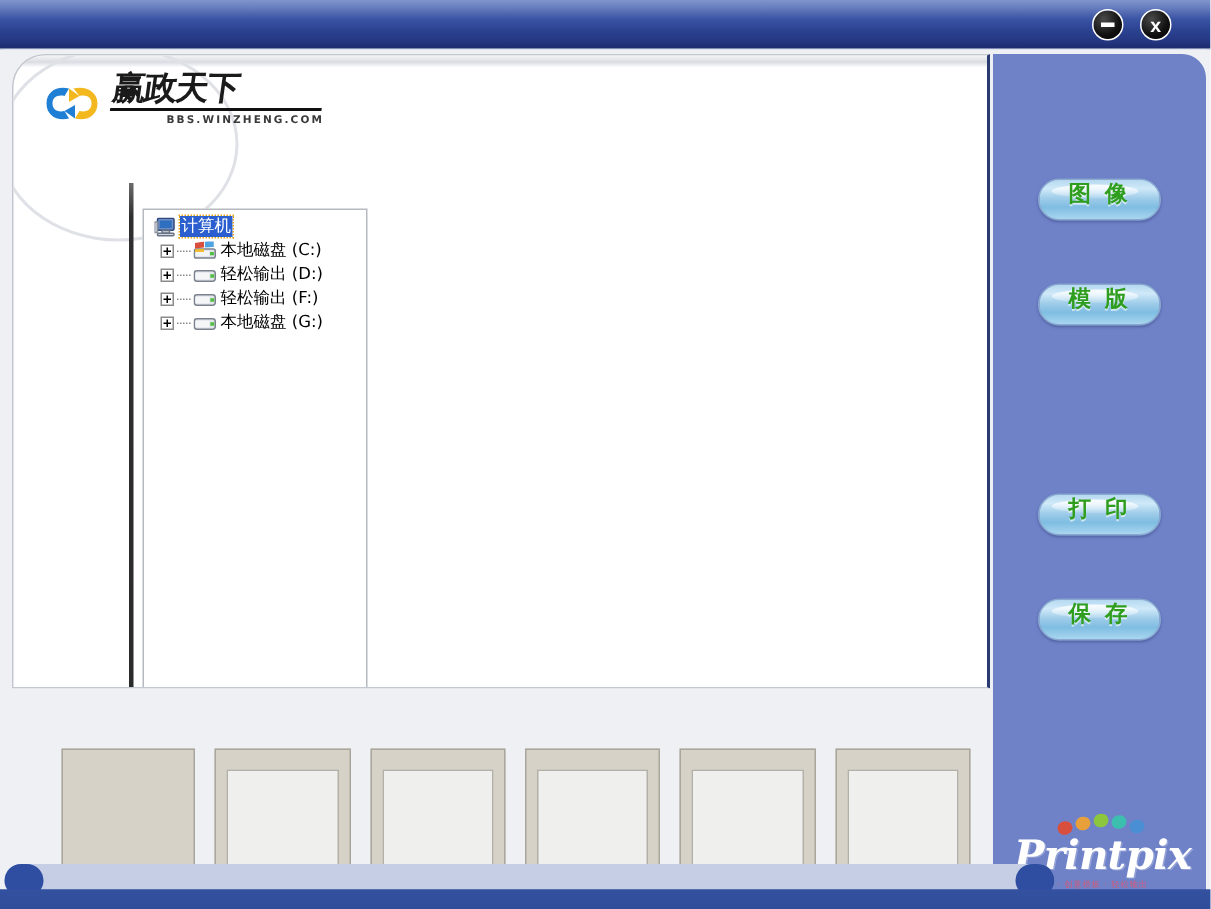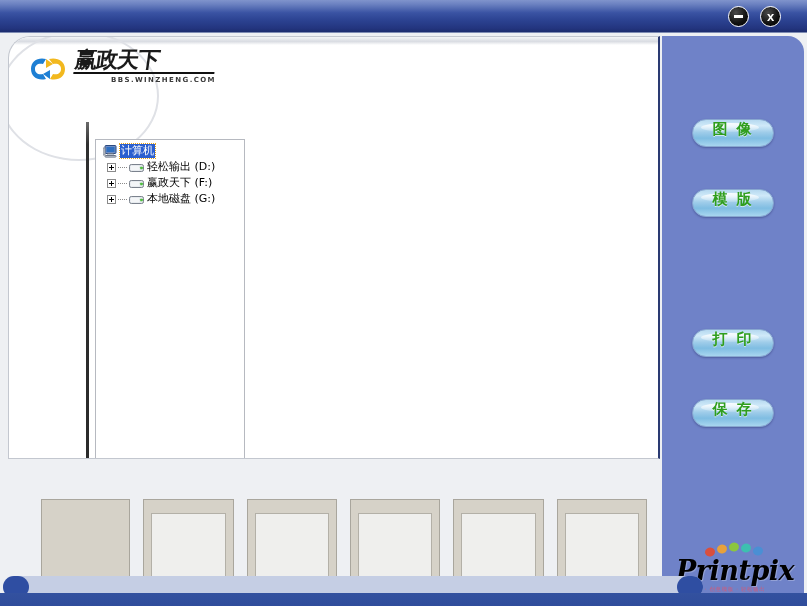--- a/index.html
+++ b/index.html
@@ -191,21 +191,21 @@
   
   .printpix {
     position: absolute; left: 14px; top: 505px;
     width: 116px; height: 62px;
   }
   .pp-dots { position: absolute; left: 28px; top: 0px; }
   .pp-word {
     position: absolute; left: 0; top: 14px;
     font-family: "DejaVu Serif", serif;
     font-size: 27px; font-style: italic; font-weight: bold;
-    color: #000000; letter-spacing: -0.5px;
+    color: #ffffff; letter-spacing: -0.5px;
     text-shadow: 1px 1px 0 rgba(255,255,255,0.25);
   }
   .pp-tag {
     position: absolute; left: 2px; top: 45px;
     font-family: "DejaVu Sans", sans-serif;
     font-size: 5.5px; color: #d05a7a; letter-spacing: 0.6px;
     white-space: nowrap;
   }
 
   
@@ -299,20 +299,35 @@
               <span style="display: flex;">
                 <svg class="ticon" width="14" height="13" viewBox="0 0 14 13">
                   <rect x="2" y="0.5" width="11" height="8" rx="1" fill="#6f8ec4" stroke="#2c4a80"></rect>
                   <rect x="3.5" y="2" width="8" height="5" fill="#2f6fc0"></rect>
                   <rect x="5" y="8.5" width="5" height="2" fill="#b9c2cf" stroke="#6b7485"></rect>
                   <rect x="2" y="10.5" width="11" height="1.6" rx="0.6" fill="#cfd6e0" stroke="#6b7485"></rect>
                   <rect x="0" y="3" width="2" height="7" fill="#c9cfd8" stroke="#8a909c"></rect>
                 </svg>
               </span>
               <span class="tlabel selected">计算机</span>
+            </div>
+            <div class="tree-row child">
+              <span class="expander"></span>
+              <span class="dots"></span>
+              <span style="display: flex;">
+                <svg class="ticon" width="15" height="13" viewBox="0 0 15 13">
+                  <rect x="0.5" y="5" width="14" height="6" rx="1.4" fill="#dfe3e8" stroke="#7b828d"></rect>
+                  <rect x="1.5" y="6.2" width="9" height="3.6" fill="#f2f4f6"></rect>
+                  <rect x="11" y="7" width="2.6" height="2.2" rx="0.4" fill="#4fbf3f"></rect>
+                  <path d="M1 1 L7 0 L7 4 L1 4.6 Z" fill="#d94f3d"></path>
+                  <path d="M7.6 0 L13.5 -0.8 L13.5 3.6 L7.6 4 Z" fill="#4fa3e0"></path>
+                  <path d="M1 5.2 L7 4.8 L7 7 L1 7 Z" fill="#f2b81e" opacity="0.9"></path>
+                </svg>
+              </span>
+              <span class="tlabel">本地磁盘 (C:)</span>
             </div>
             <div class="tree-row child">
               <span class="expander"></span>
               <span class="dots"></span>
               <span style="display: flex;">
                 <svg class="ticon" width="15" height="13" viewBox="0 0 15 13">
                   <rect x="0.5" y="3.5" width="14" height="7" rx="1.8" fill="#e3e7ec" stroke="#7b828d"></rect>
                   <rect x="1.6" y="4.8" width="9" height="4.4" rx="0.6" fill="#f4f6f8"></rect>
                   <rect x="11.2" y="5.8" width="2.6" height="2.4" rx="0.4" fill="#4fbf3f"></rect>
                 </svg>
@@ -322,21 +337,21 @@
             <div class="tree-row child">
               <span class="expander"></span>
               <span class="dots"></span>
               <span style="display: flex;">
                 <svg class="ticon" width="15" height="13" viewBox="0 0 15 13">
                   <rect x="0.5" y="3.5" width="14" height="7" rx="1.8" fill="#e3e7ec" stroke="#7b828d"></rect>
                   <rect x="1.6" y="4.8" width="9" height="4.4" rx="0.6" fill="#f4f6f8"></rect>
                   <rect x="11.2" y="5.8" width="2.6" height="2.4" rx="0.4" fill="#4fbf3f"></rect>
                 </svg>
               </span>
-              <span class="tlabel">赢政天下 (F:)</span>
+              <span class="tlabel">轻松输出 (F:)</span>
             </div>
             <div class="tree-row child">
               <span class="expander"></span>
               <span class="dots"></span>
               <span style="display: flex;">
                 <svg class="ticon" width="15" height="13" viewBox="0 0 15 13">
                   <rect x="0.5" y="3.5" width="14" height="7" rx="1.8" fill="#e3e7ec" stroke="#7b828d"></rect>
                   <rect x="1.6" y="4.8" width="9" height="4.4" rx="0.6" fill="#f4f6f8"></rect>
                   <rect x="11.2" y="5.8" width="2.6" height="2.4" rx="0.4" fill="#4fbf3f"></rect>
                 </svg>

